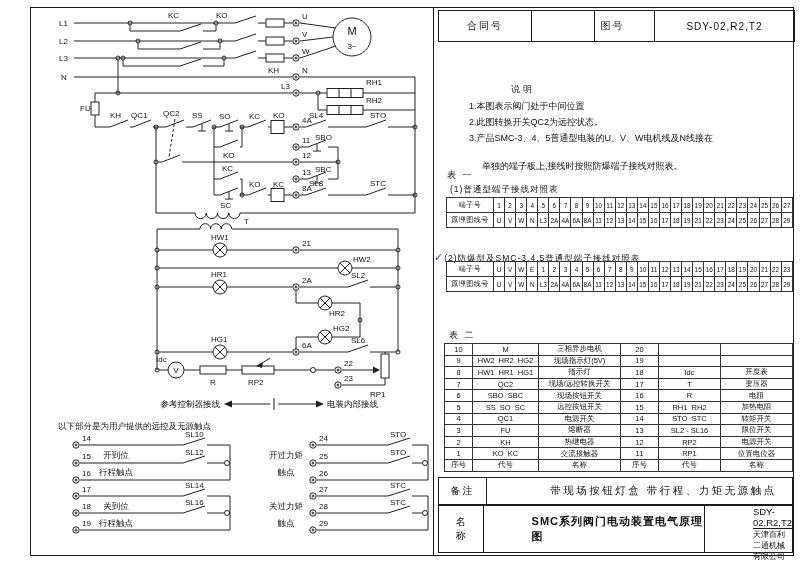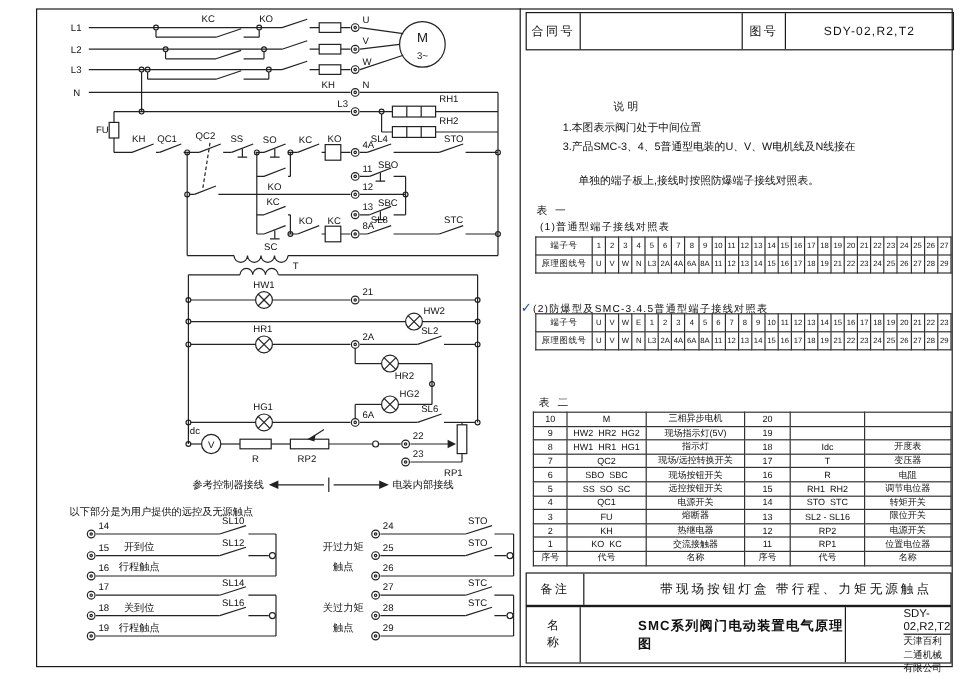--- a/index.html
+++ b/index.html
@@ -4,21 +4,21 @@
 <style>
   html,body{margin:0;padding:0;background:#fff;}
   #page{position:relative;width:800px;height:566px;background:#fff;overflow:hidden;
         font-family:"Liberation Sans","DejaVu Sans",sans-serif;color:#111;}
   .abs{position:absolute;}
   #frame{left:30px;top:7px;width:762px;height:547px;border:1.6px solid #1a1a1a;}
   #vdivider{left:433px;top:7px;width:0;height:549px;border-left:1.4px solid #1a1a1a;}
 
   
   #hdr{left:438px;top:10px;width:355px;height:30px;border:1.2px solid #1a1a1a;display:flex;}
-  #hdr .cell{display:flex;align-items:center;justify-content:center;height:100%;box-sizing:border-box;}
+  #hdr .cell{display:flex;align-items:center;justify-content:center;height:100%;box-sizing:border-box;margin-left:24px;}
   #hdr .lbl{font-size:10px;letter-spacing:2px;}
   #hdr .c1{width:44px;}
   #hdr .c2{flex:1;border-left:1.2px solid #1a1a1a;}
   #hdr .c3{width:36px;border-left:1.2px solid #1a1a1a;}
   #hdr .c4{width:140px;border-left:1.2px solid #1a1a1a;font-size:10px;letter-spacing:1px;}
 
   
   #notes{left:455px;top:82px;width:335px;font-size:9px;line-height:16px;}
   #notes .ttl{margin-left:56px;letter-spacing:3px;font-family:Liberation Mono, monospace;}
   #notes .ln{margin-left:14px;}
@@ -510,20 +510,21 @@
   <div class="abs" id="hdr">
     <div class="cell c1 lbl">合同号</div>
     <div class="cell c2"></div>
     <div class="cell c3 lbl">图号</div>
     <div class="cell c4">SDY-02,R2,T2</div>
   </div>
 
   <div class="abs" id="notes">
     <div class="ttl">说明</div>
     <div class="ln">1.本图表示阀门处于中间位置</div>
+    <div class="ln">2.此图转换开关QC2为远控状态。</div>
     <div class="ln">3.产品SMC-3、4、5普通型电装的U、V、W电机线及N线接在</div>
     <div class="ln indent">单独的端子板上,接线时按照防爆端子接线对照表。</div>
   </div>
 
   <div class="abs seclabel" style="left:447px;top:169px;">表 一</div>
   <div class="abs subttl" style="left:450px;top:184px;">(1)普通型端子接线对照表</div>
   <table class="abs t1" style="left:446px;top:197px;">
     <tbody>
         <tr>
           <td>端子号</td>
@@ -705,21 +706,21 @@
           <td>16</td>
           <td>R</td>
           <td>电阻</td>
         </tr>
         <tr>
           <td>5</td>
           <td>SS  SO  SC</td>
           <td>远控按钮开关</td>
           <td>15</td>
           <td>RH1  RH2</td>
-          <td>调节电位器</td>
+          <td>加热电阻</td>
         </tr>
         <tr>
           <td>4</td>
           <td>QC1</td>
           <td>电源开关</td>
           <td>14</td>
           <td>STO  STC</td>
           <td>转矩开关</td>
         </tr>
         <tr>

